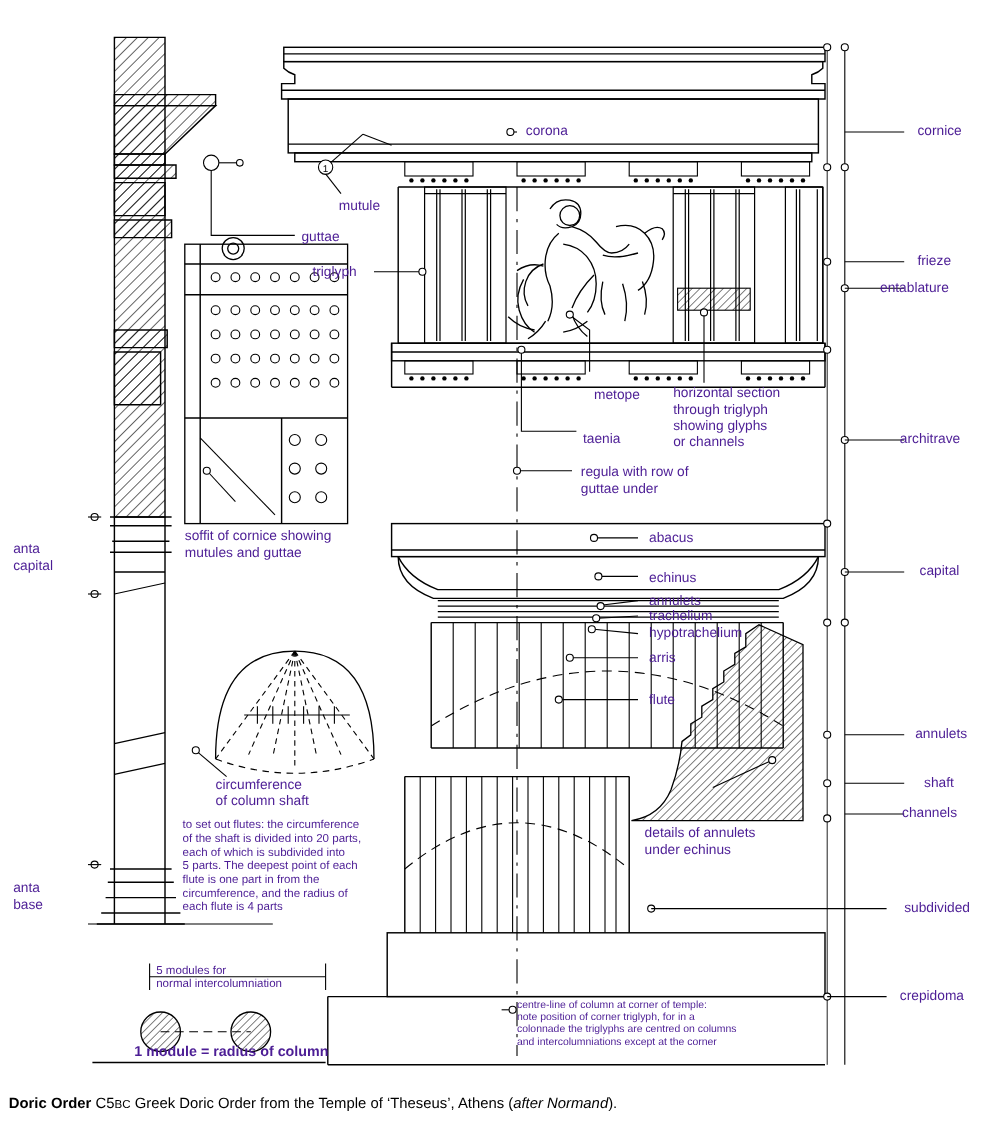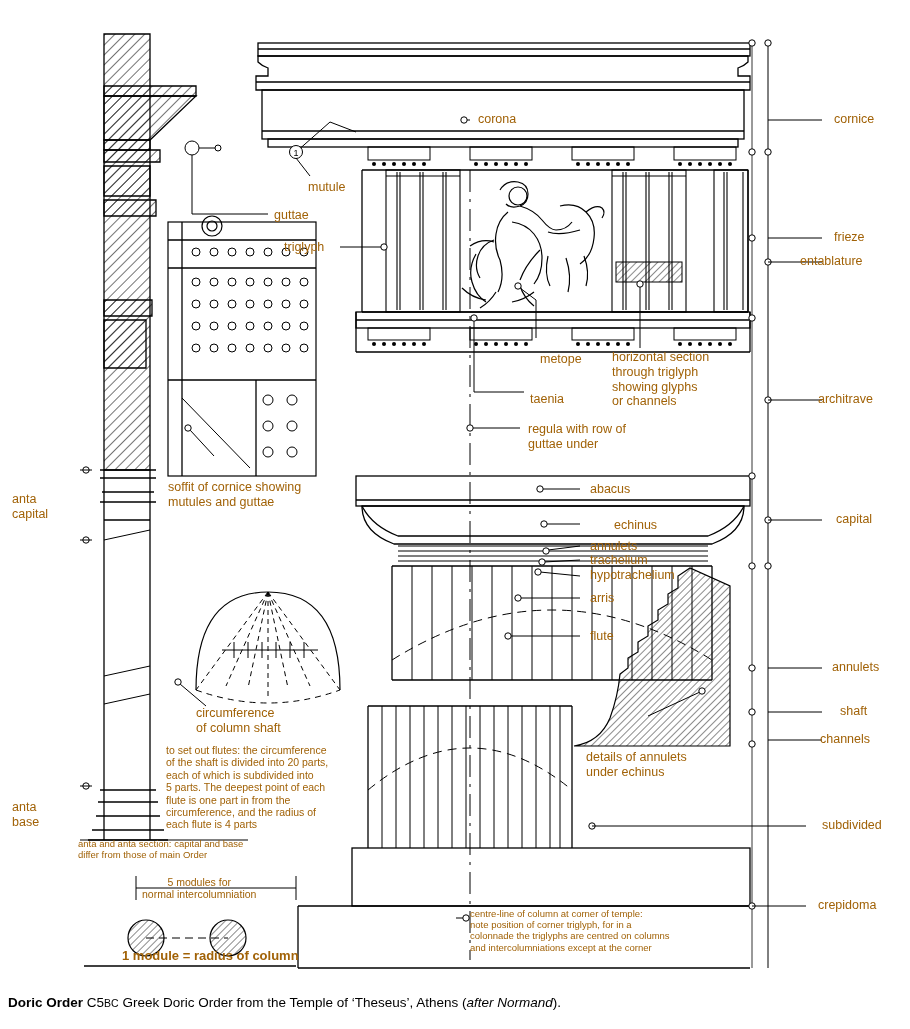--- a/index.html
+++ b/index.html
@@ -1,20 +1,20 @@
 <!DOCTYPE html>
 <html><head>
 <meta charset="utf-8">
 <style>
   html,body{margin:0;padding:0;background:#fff;}
   body{width:910px;height:1029px;position:relative;overflow:hidden;
        font-family:"Liberation Sans",sans-serif;color:#000;}
   .fig{position:absolute;left:0;top:0;width:910px;height:1029px;}
   svg{position:absolute;left:0;top:0;}
-  .lbl{position:absolute;font-size:12.5px;line-height:1.18;color:#a16207;white-space:pre;}
+  .lbl{position:absolute;font-size:12.5px;line-height:1.18;color:#4c1d95;white-space:pre;}
   .lbl.b{font-weight:bold;margin-left:34px;}
   .lbl.sm{font-size:10.5px;}
   .lbl.xs{font-size:9.5px;}
   .caption{position:absolute;left:8px;top:995px;font-size:13.5px;}
   .caption .t{font-weight:bold;}
   .caption .sc{font-size:10.5px;}
   .caption i{font-style:italic;}
 </style>
 </head>
 <body>
@@ -480,43 +480,41 @@
 <div class="lbl" style="left:284px;top:240px;">triglyph</div>
 <div class="lbl" style="left:540px;top:352px;">metope</div>
 <div class="lbl" style="left:530px;top:392px;">taenia</div>
 <div class="lbl" style="left:612px;top:350px;">horizontal section
 through triglyph
 showing glyphs
 or channels</div>
 <div class="lbl" style="left:528px;top:422px;">regula with row of
 guttae under</div>
 <div class="lbl" style="left:590px;top:482px;">abacus</div>
-<div class="lbl" style="left:614px;top:518px;">echinus</div>
+<div class="lbl" style="left:590px;top:518px;">echinus</div>
 <div class="lbl" style="left:590px;top:539px;">annulets</div>
 <div class="lbl" style="left:590px;top:553px;">trachelium</div>
 <div class="lbl" style="left:590px;top:568px;">hypotrachelium</div>
 <div class="lbl" style="left:590px;top:591px;text-align:center;">arris</div>
 <div class="lbl" style="left:590px;top:629px;">flute</div>
 <div class="lbl" style="left:168px;top:480px;">soffit of cornice showing
 mutules and guttae</div>
 <div class="lbl" style="left:196px;top:706px;">circumference
 of column shaft</div>
 <div class="lbl" style="left:586px;top:750px;">details of annulets
 under echinus</div>
 
 <div class="lbl sm" style="left:166px;top:744px;width:204px;">to set out flutes: the circumference
 of the shaft is divided into 20 parts,
 each of which is subdivided into
 5 parts. The deepest point of each
 flute is one part in from the
 circumference, and the radius of
 each flute is 4 parts</div>
-<div class="lbl xs" style="left:78px;top:838px;width:230px;">anta and anta section: capital and base
-differ from those of main Order</div>
-<div class="lbl sm" style="left:142px;top:876px;text-align:center;">5 modules for
+<div class="lbl sm" style="left:142px;top:876px;">5 modules for
 normal intercolumniation</div>
 <div class="lbl b" style="left:88px;top:948px;font-size:13px;">1 module = radius of column</div>
 <div class="lbl xs" style="left:470px;top:908px;width:263px;">centre-line of column at corner of temple:
 note position of corner triglyph, for in a
 colonnade the triglyphs are centred on columns
 and intercolumniations except at the corner</div>
 
 <div class="caption">
   <span class="t">Doric Order</span>
   <span>C5</span><span class="sc">BC</span>

